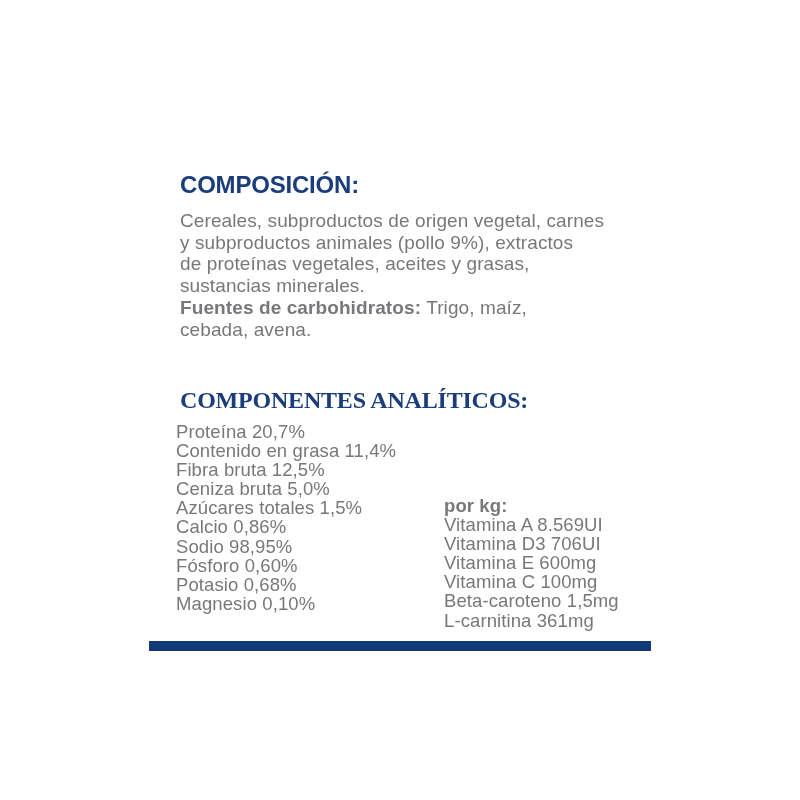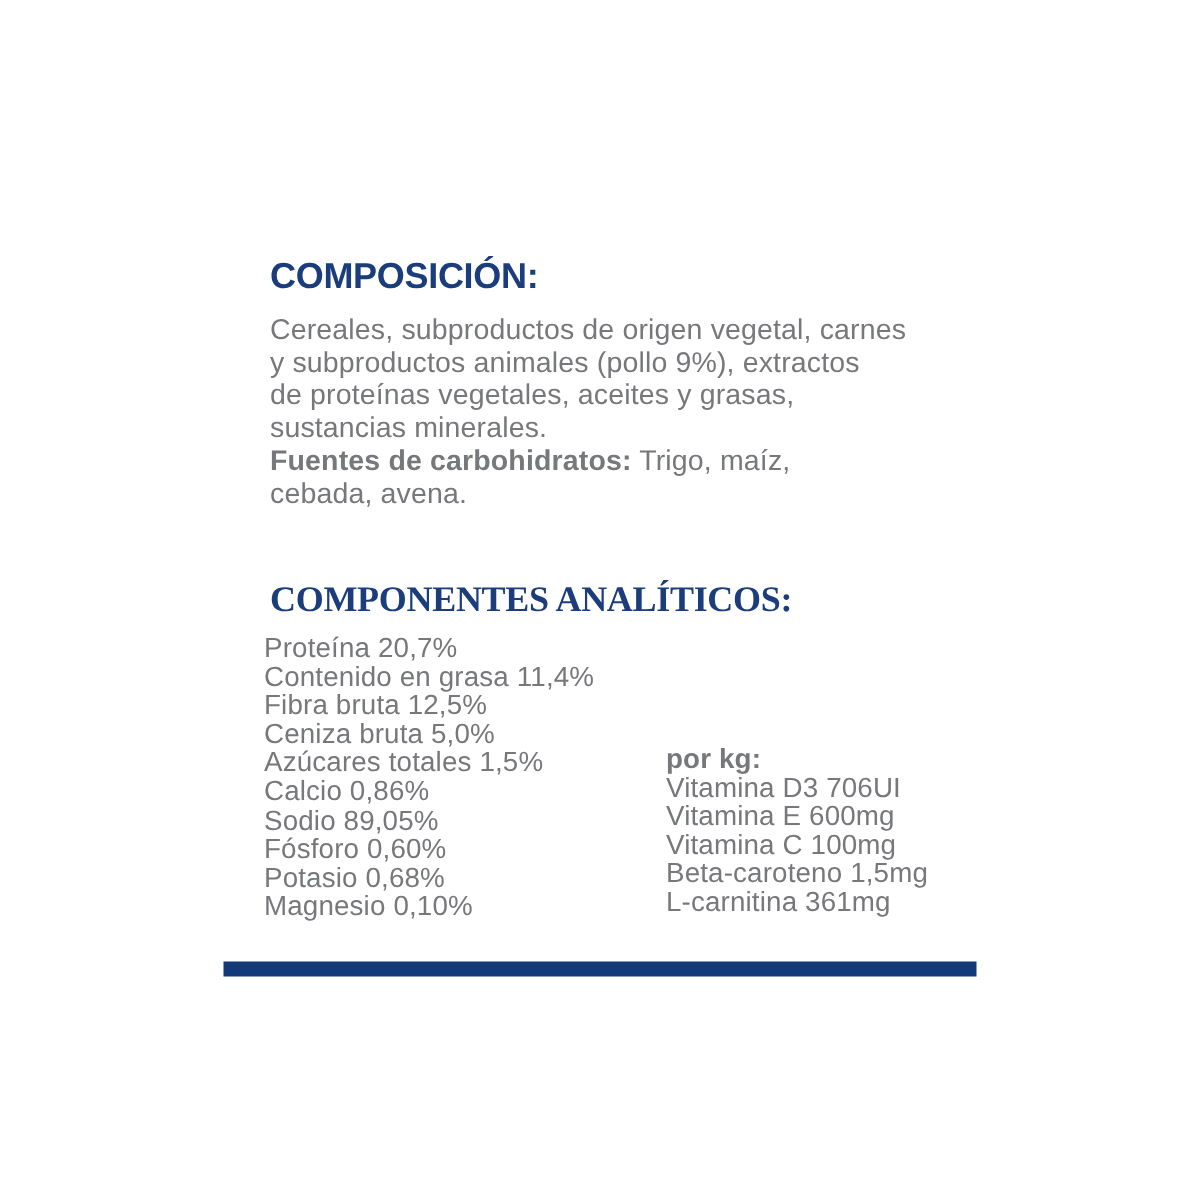--- a/index.html
+++ b/index.html
@@ -81,28 +81,29 @@
 
   <h2 class="heading analytical">COMPONENTES ANALÍTICOS:</h2>
 
   <div class="col col-left">
     <div class="line">Proteína 20,7%</div>
     <div class="line">Contenido en grasa 11,4%</div>
     <div class="line">Fibra bruta 12,5%</div>
     <div class="line">Ceniza bruta 5,0%</div>
     <div class="line">Azúcares totales 1,5%</div>
     <div class="line">Calcio 0,86%</div>
-    <div class="line">Sodio 89,05%</div>
+    <div class="line">Sodio 98,95%</div>
     <div class="line">Fósforo 0,60%</div>
     <div class="line">Potasio 0,68%</div>
     <div class="line">Magnesio 0,10%</div>
   </div>
 
   <div class="col col-right">
     <div class="line bold">por kg:</div>
+    <div class="line">Vitamina A 8.569UI</div>
     <div class="line">Vitamina D3 706UI</div>
     <div class="line">Vitamina E 600mg</div>
     <div class="line">Vitamina C 100mg</div>
     <div class="line">Beta-caroteno 1,5mg</div>
     <div class="line">L-carnitina 361mg</div>
   </div>
 
   <div class="divider-bar"></div>
 
 </div>

